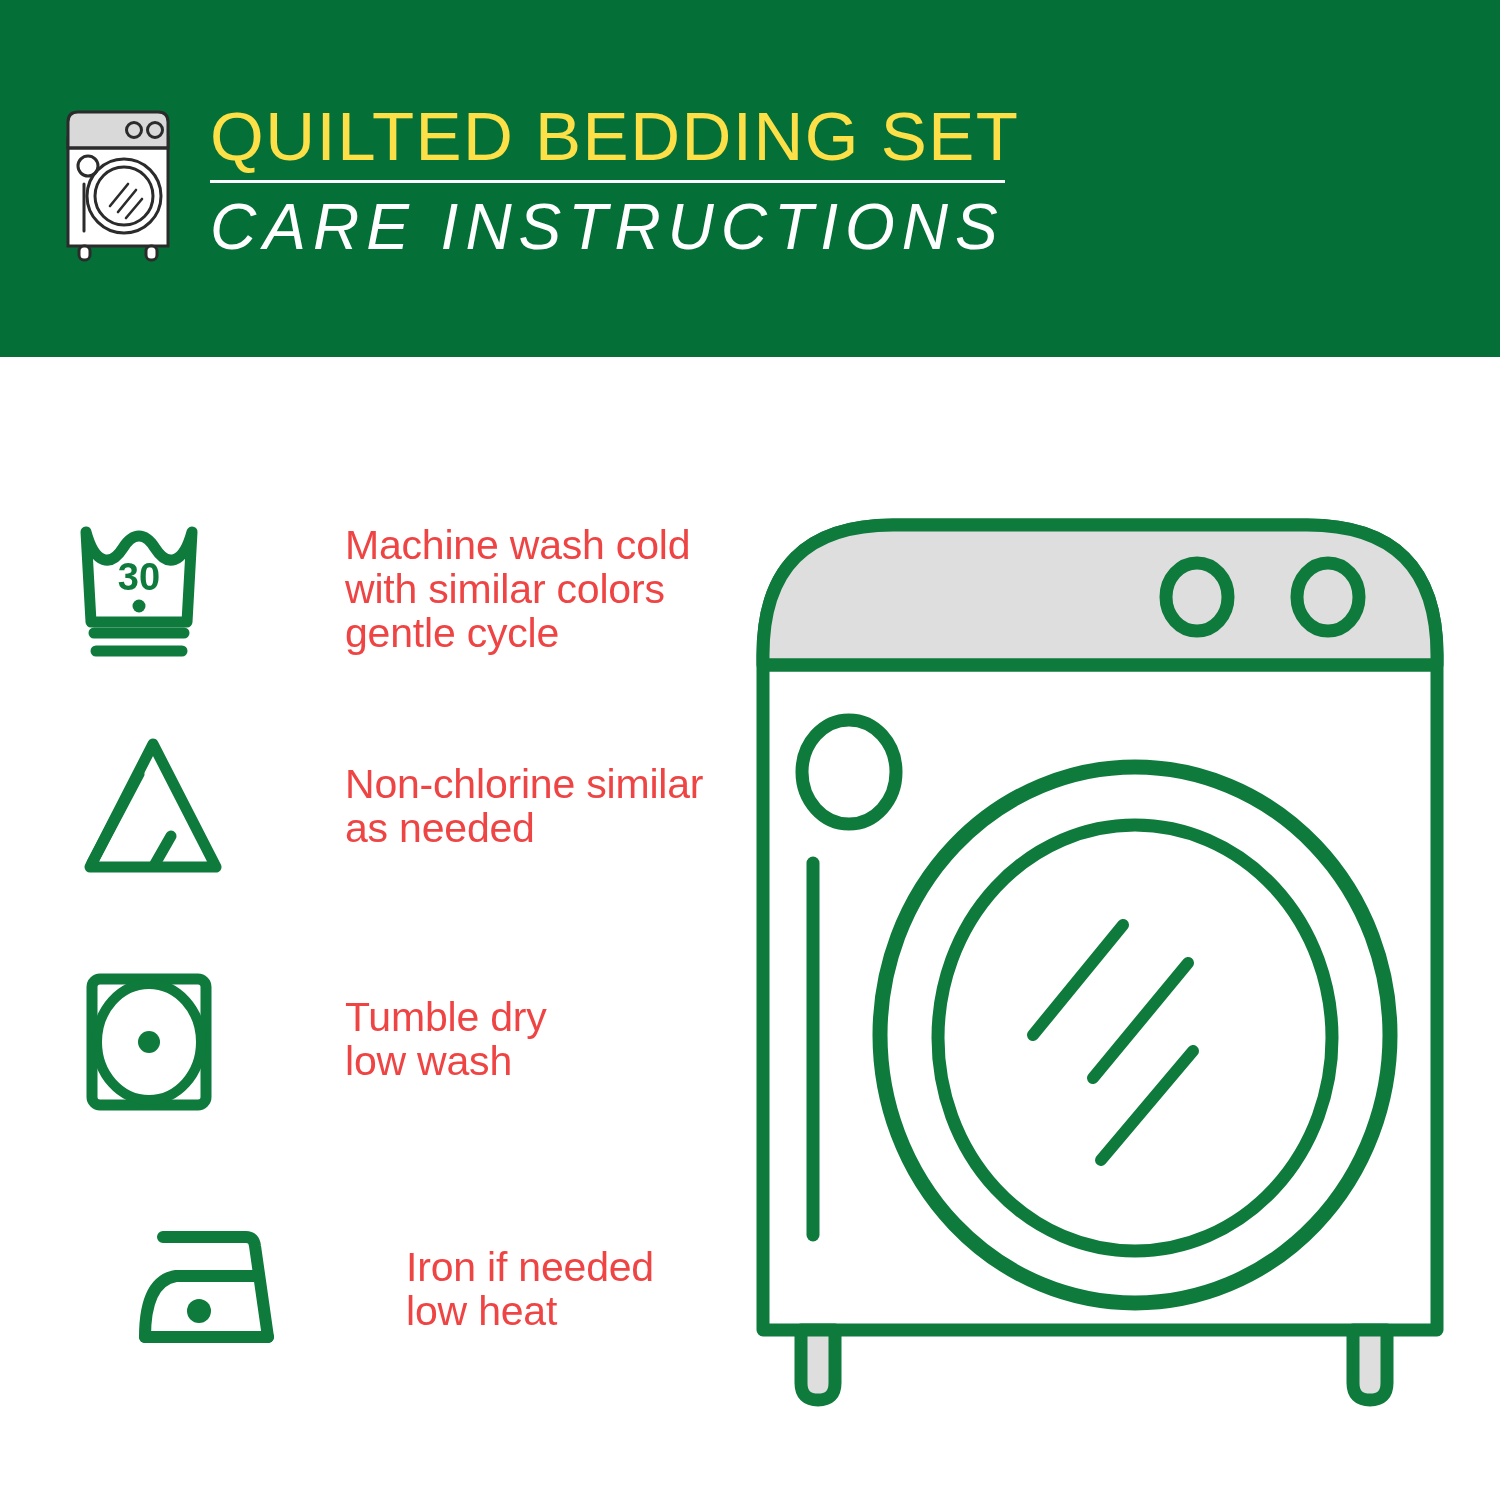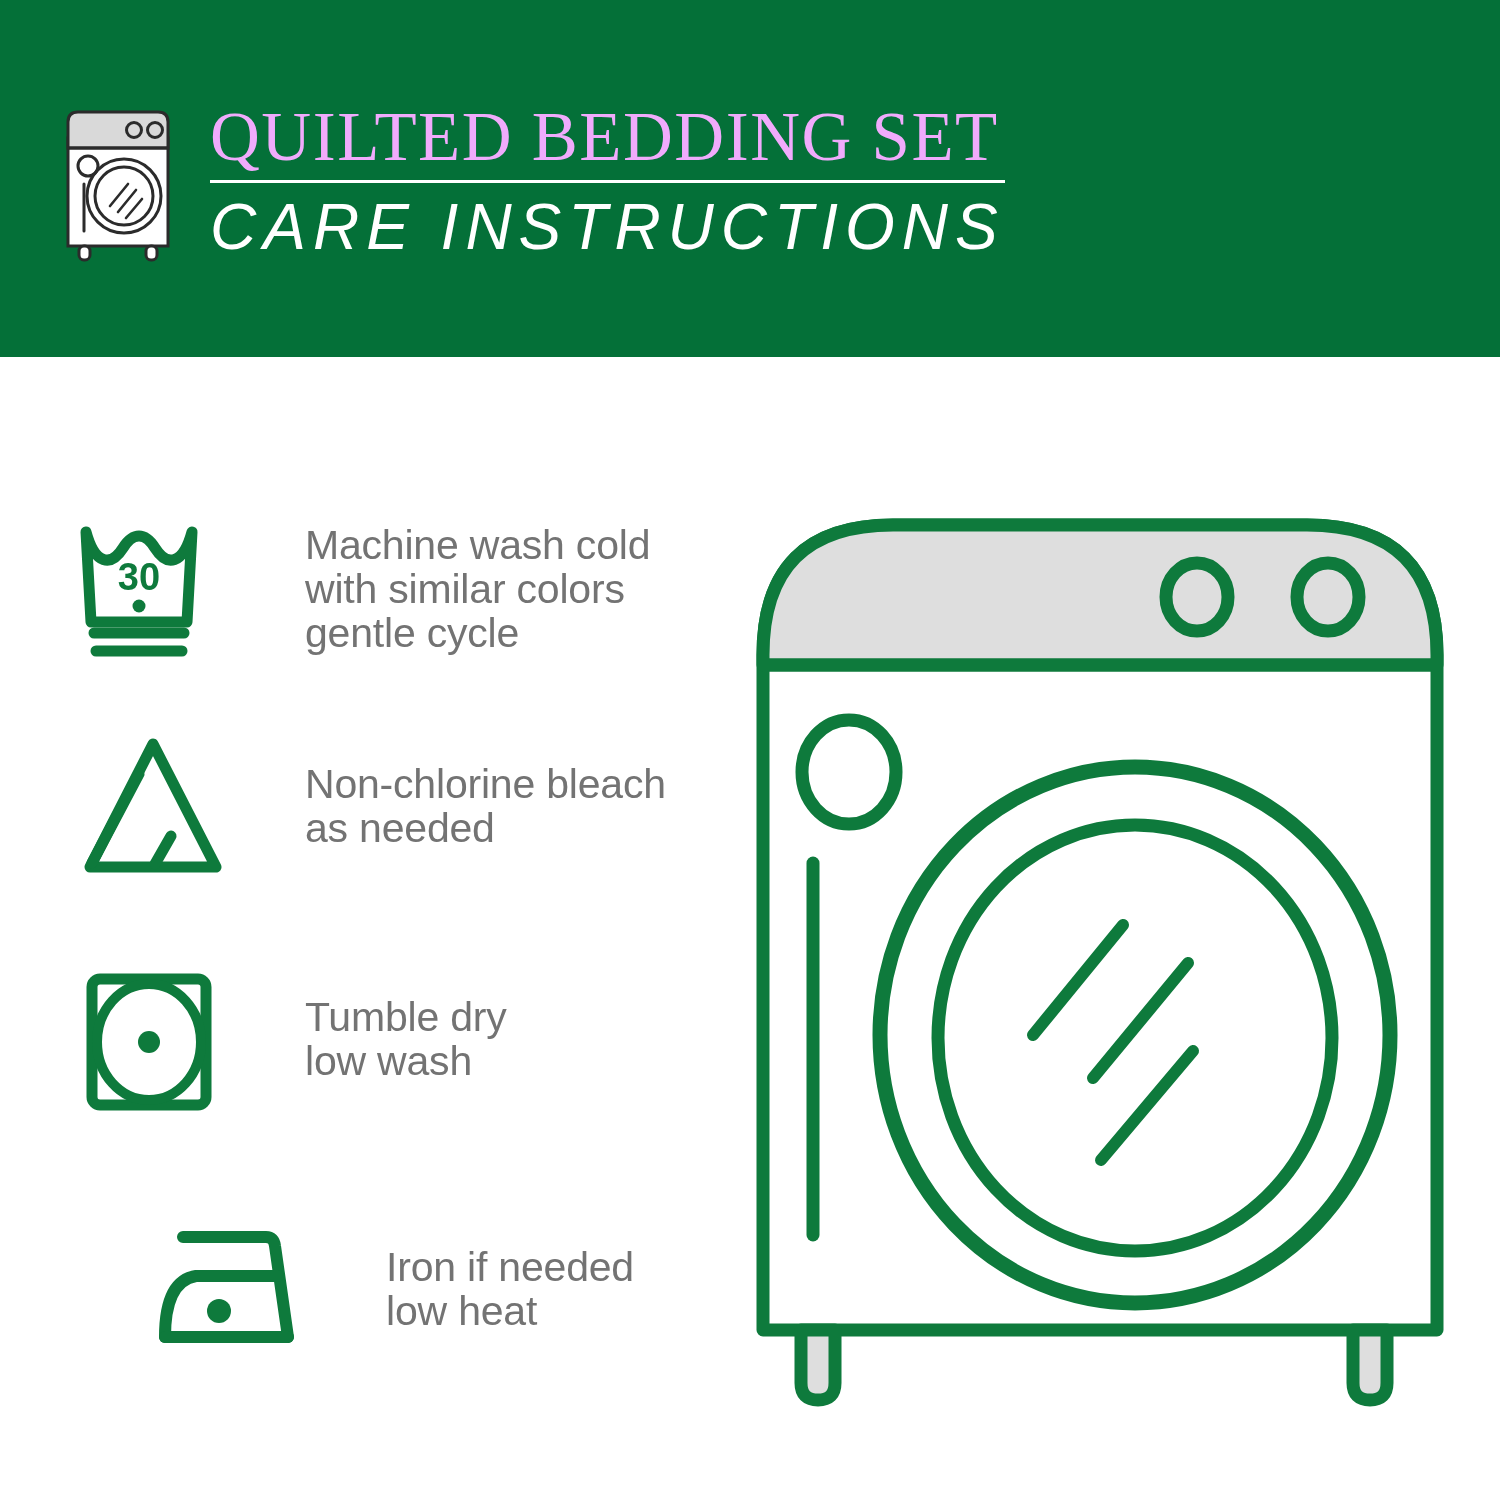--- a/index.html
+++ b/index.html
@@ -42,28 +42,27 @@
     margin-top: 6px;
   }
   .title-block {
     margin-left: 24px;
     flex: 1 1 auto;
     display: flex;
     flex-direction: column;
     padding-top: 2px;
   }
   .title-main {
-    color: #f0abfc;
+    color: #fde047;
     font-size: 69px;
     line-height: 74px;
     font-weight: 300;
     letter-spacing: 1.5px;
     white-space: nowrap;
     font-stretch: condensed;
-    font-family: Liberation Serif, serif;
   }
   .title-rule {
     width: 795px;
     height: 3px;
     background: #ffffff;
     margin-top: 6px;
     margin-bottom: 10px;
   }
   .title-sub {
     color: #ffffff;
@@ -97,22 +96,22 @@
   .care-item[data-idx="3"] { top: 862px; justify-content: center; }
 
   .care-symbol {
     flex: 0 0 160px;
     width: 160px;
     height: 150px;
   }
   .care-symbol svg { display: block; }
 
   .care-text {
-    margin-left: 70px;
-    color: #737373;
+    margin-left: 110px;
+    color: #ef4444;
     font-size: 41px;
     line-height: 44px;
     font-weight: 400;
     letter-spacing: -0.2px;
     padding-top: 6px;
     white-space: pre-line;
   }
   .care-item[data-idx="1"] .care-text { padding-top: 30px; }
   .care-item[data-idx="2"] .care-text { padding-top: 28px; }
   .care-item[data-idx="3"] .care-text { padding-top: 26px; }
@@ -195,21 +194,21 @@
   <div class="care-item" data-idx="1">
     <div class="care-symbol">
       <svg viewBox="0 0 160 150" width="160" height="150" xmlns="http://www.w3.org/2000/svg">
         <g fill="none" stroke="#0E7A3C" stroke-width="11" stroke-linejoin="round" stroke-linecap="round">
           <path d="M78 12 L141 135 L15 135 Z"></path>
           <line x1="64" y1="42" x2="17" y2="131"></line>
           <line x1="96" y1="104" x2="80" y2="132"></line>
         </g>
       </svg>
     </div>
-    <div class="care-text">Non-chlorine bleach
+    <div class="care-text">Non-chlorine similar
 as needed</div>
   </div>
 
   <div class="care-item" data-idx="2">
     <div class="care-symbol">
       <svg viewBox="0 0 160 150" width="160" height="150" xmlns="http://www.w3.org/2000/svg">
         <rect x="17" y="12" width="114" height="126" rx="8" ry="8" fill="none" stroke="#0E7A3C" stroke-width="11"></rect>
         <ellipse cx="74" cy="75" rx="52" ry="58" fill="none" stroke="#0E7A3C" stroke-width="10"></ellipse>
         <circle cx="74" cy="75" r="11" fill="#0E7A3C"></circle>
       </svg>

